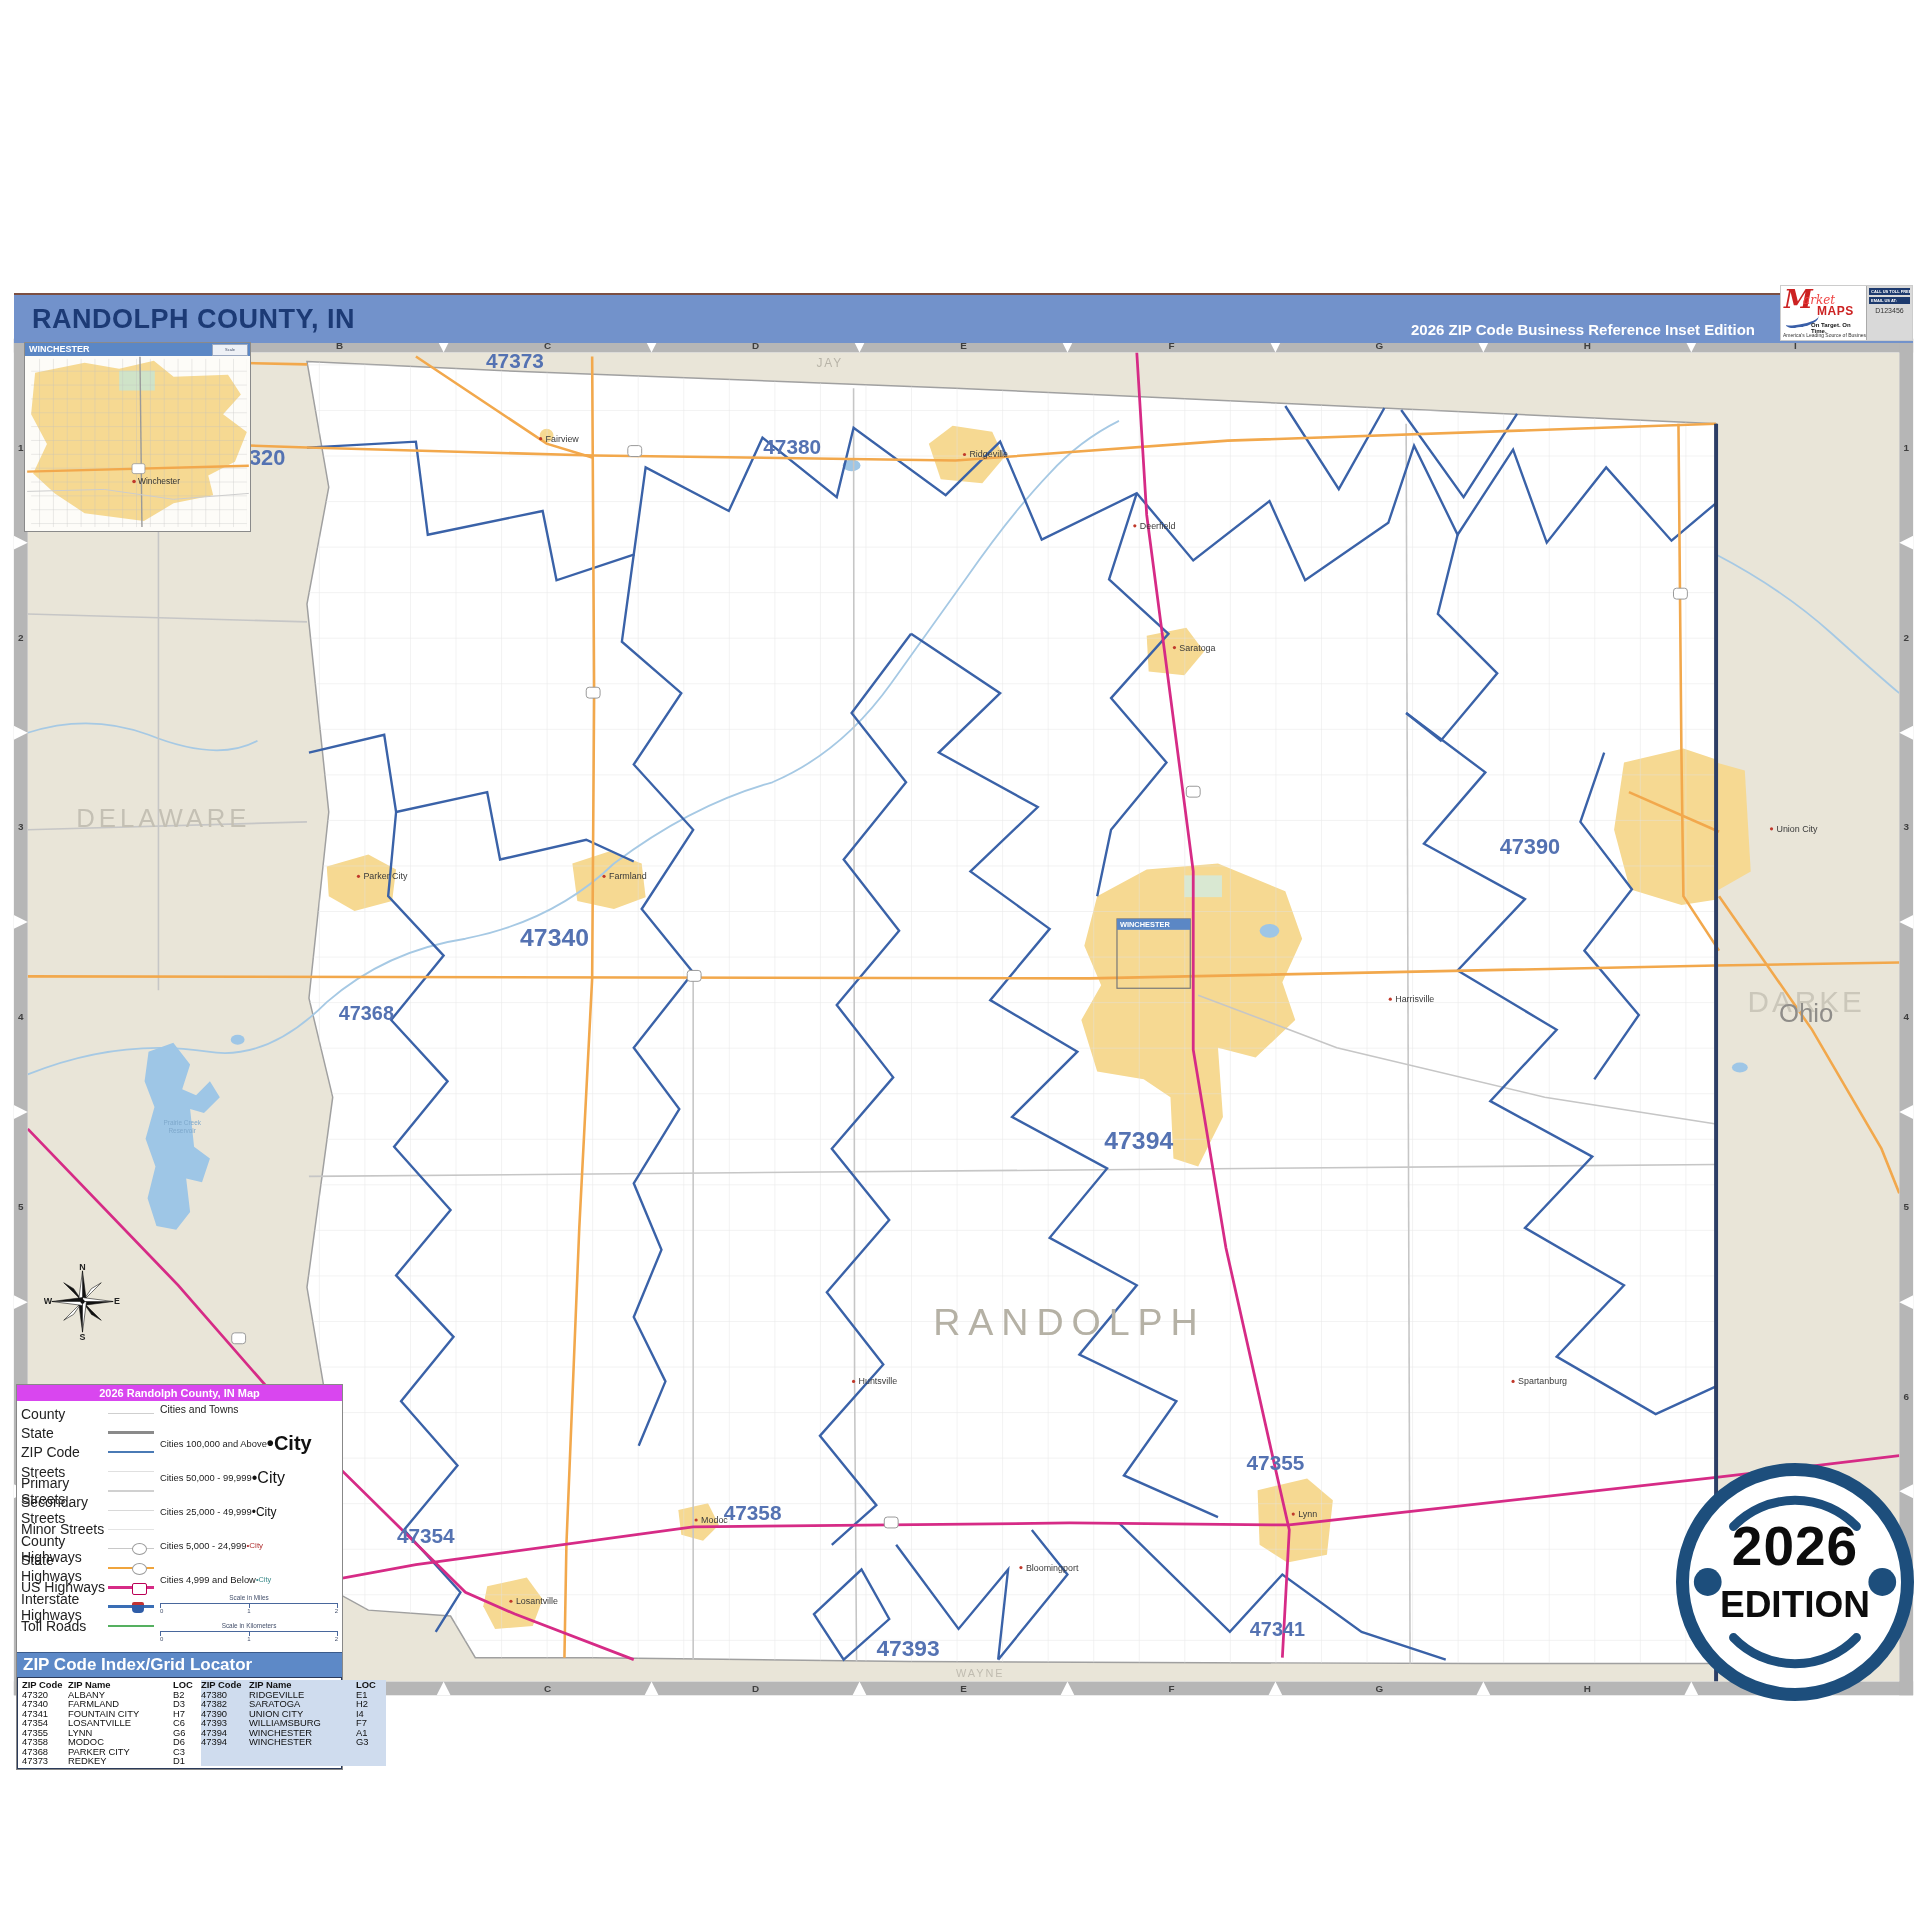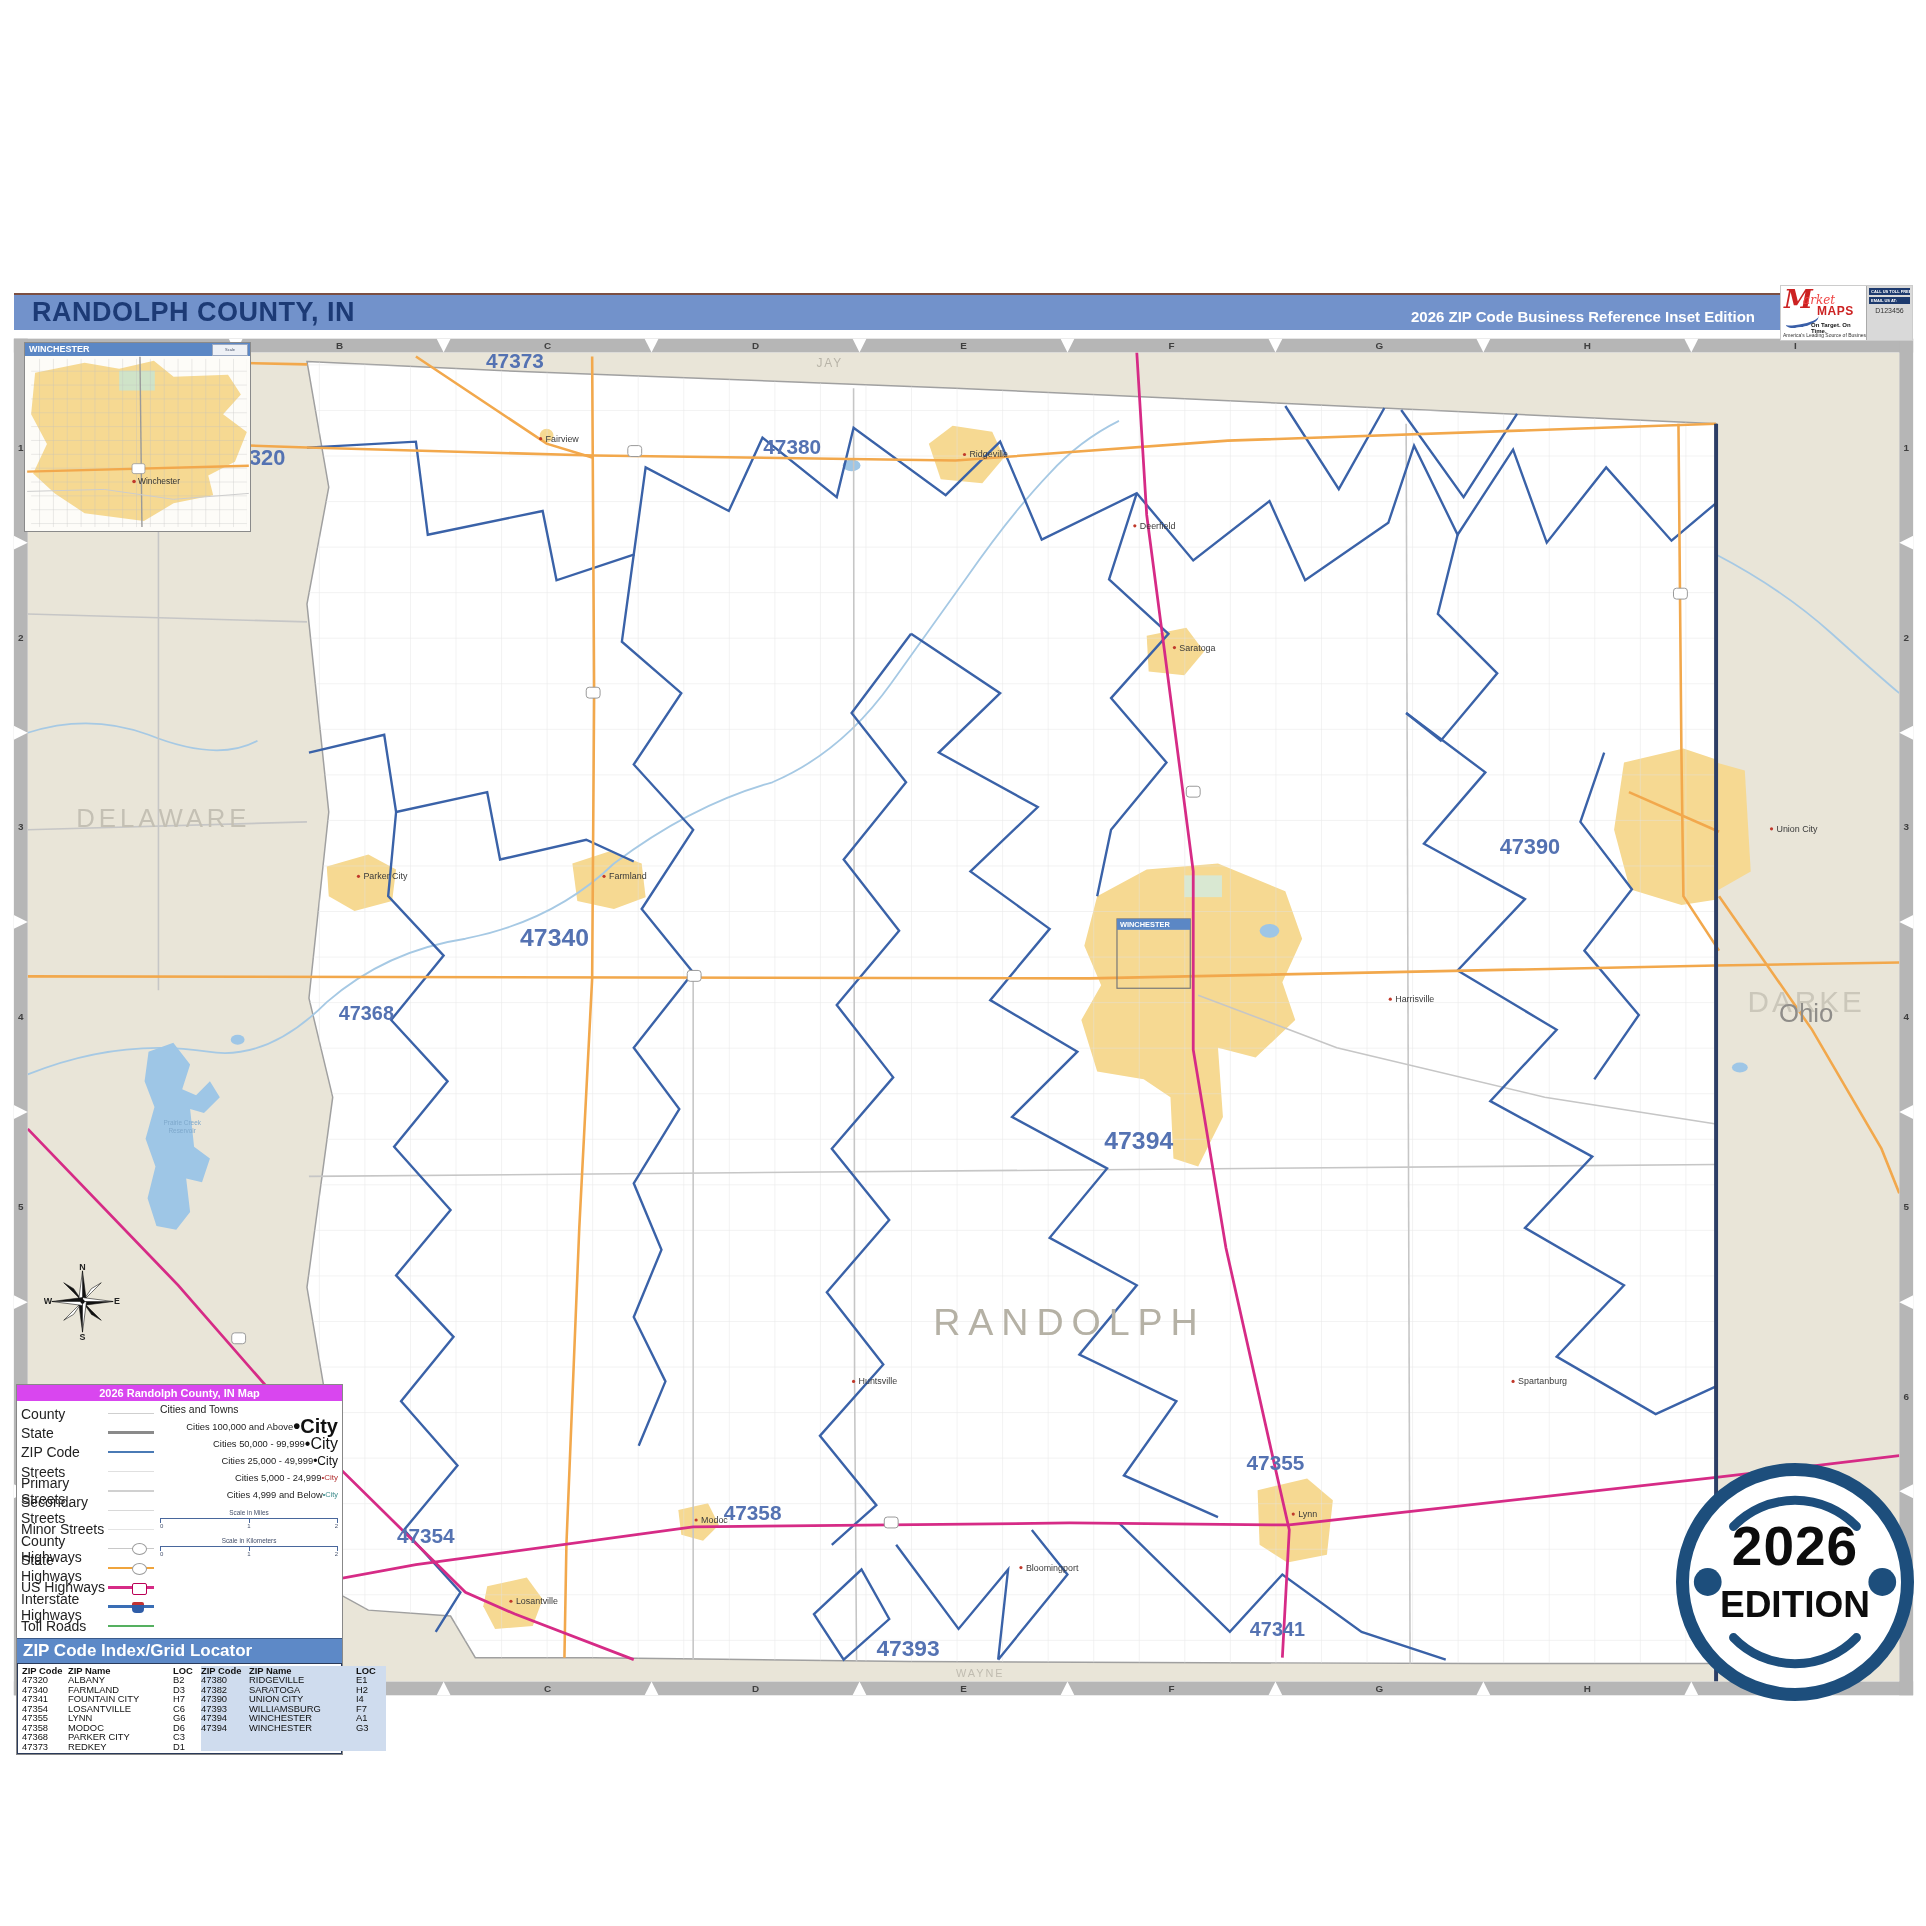--- a/index.html
+++ b/index.html
@@ -1,19 +1,19 @@
 <!DOCTYPE html>
 <html><head>
 <meta charset="utf-8">
 <style>
   html,body{margin:0;padding:0;background:#fff;}
   .page{position:relative;width:1927px;height:1927px;background:#ffffff;overflow:hidden;
         font-family:"Liberation Sans",sans-serif;}
   
-  .header-bar{position:absolute;left:14px;top:293px;width:1899px;height:37px;
+  .header-bar{position:absolute;left:14px;top:293px;width:1899px;height:50px;
       background:#7292cb;border-top:2px solid #7b4f42;box-sizing:border-box;
       display:flex;align-items:center;}
   .header-title{font-size:27px;font-weight:bold;color:#1c3a75;padding-left:18px;letter-spacing:0.5px;}
   .header-edition{position:absolute;right:158px;bottom:5px;font-size:15px;font-weight:bold;color:#ffffff;}
   .logo-box{position:absolute;left:1780px;top:285px;width:133px;height:56px;background:#ffffff;
       border:1px solid #cccccc;box-sizing:border-box;display:flex;}
   .logo-left{position:relative;width:87px;height:100%;}
   .logo-m{position:absolute;left:3px;top:-2px;font-family:"DejaVu Serif",serif;font-style:italic;
       font-weight:bold;font-size:26px;color:#cc2222;}
   .logo-market{position:absolute;left:22px;top:7px;font-family:"DejaVu Serif",serif;font-style:italic;
@@ -52,21 +52,21 @@
   .s-sthwy{border-top:2px solid #f0a43c;}   .s-ushwy{border-top:3px solid #d62b86;}
   .s-int{border-top:3px solid #3a6eb5;}     .s-toll{border-top:2.5px solid #55b060;}
   .badge-oval{position:absolute;left:24px;top:-6px;width:13px;height:10px;background:#fff;
       border:1px solid #999;border-radius:50%;}
   .badge-box{position:absolute;left:24px;top:-6px;width:13px;height:10px;background:#fff;
       border:1px solid #b05;border-radius:2px;}
   .badge-int{position:absolute;left:24px;top:-6px;width:12px;height:11px;border-radius:2px 2px 4px 4px;
       background:linear-gradient(#c23333 0 3px,#2f5da8 3px);}
   .legend-col-right{flex:1;padding-left:6px;}
   .cities-header{font-size:10.4px;color:#222;height:14px;}
-  .crow{display:flex;align-items:center;justify-content:flex-end;height:17px;}
+  .crow{display:flex;align-items:center;justify-content:flex-start;height:17px;margin-top:17px;}
   .clabel{font-size:9.4px;color:#222;}
   .csample{color:#111;white-space:nowrap;}
   .c0{font-size:20px;font-weight:bold;} .c1{font-size:16px;} .c2{font-size:12px;}
   .c3{font-size:8px;color:#b03030;} .c4{font-size:7.4px;color:#3a8a8a;}
   .scales{margin-top:6px;}
   .sbar{margin:4px auto 8px auto;width:178px;}
   .sbar-label{font-size:6.4px;color:#44506b;text-align:center;margin-bottom:2px;}
   .sbar-line{border-top:1px solid #49679c;display:flex;justify-content:space-between;height:4px;}
   .sbar-line span{width:1px;height:4px;background:#49679c;}
   .sbar-nums{display:flex;justify-content:space-between;font-size:6px;color:#44506b;}

